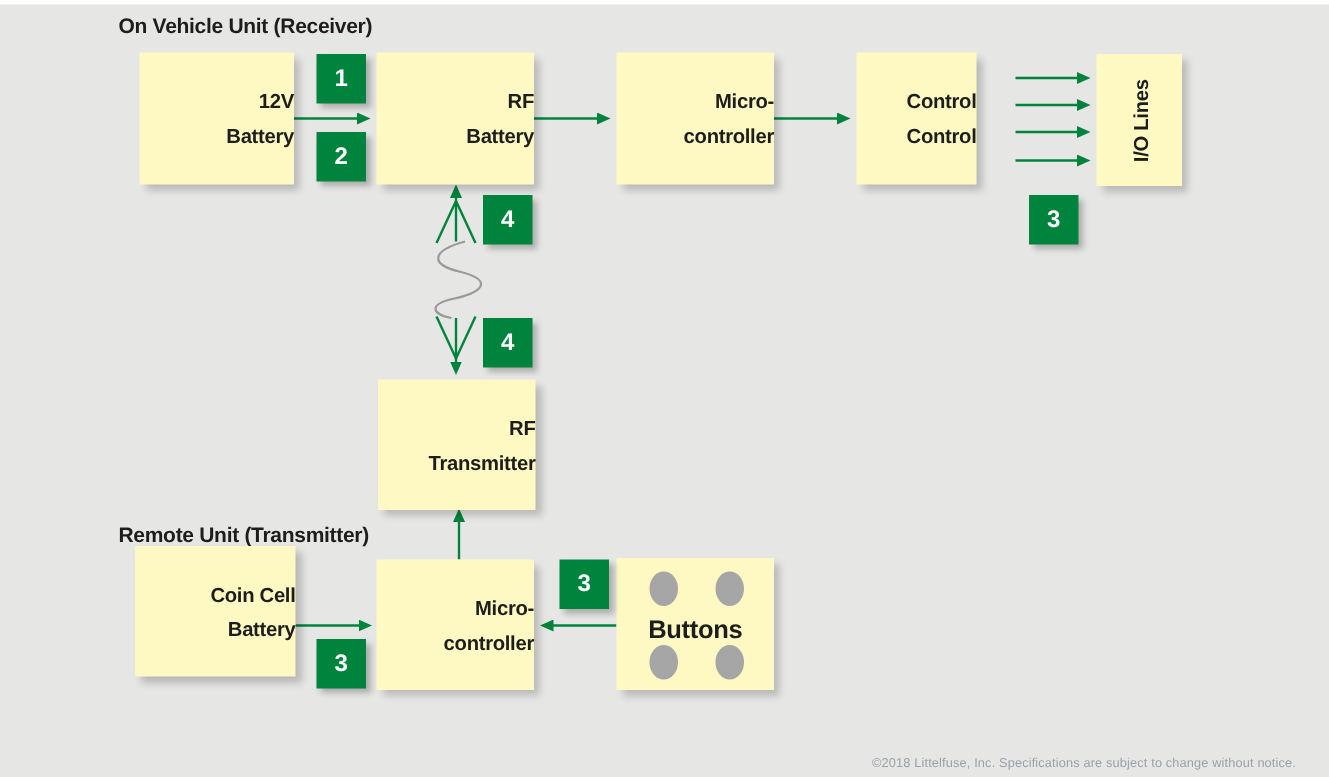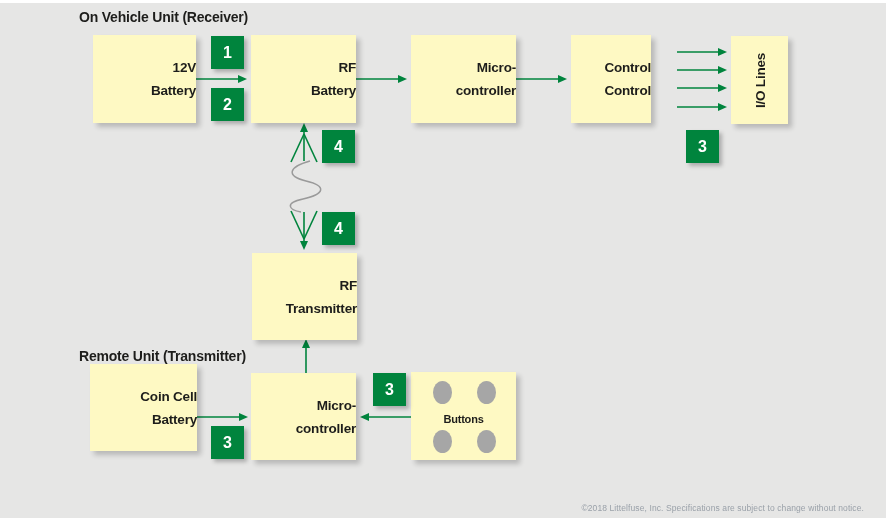--- a/index.html
+++ b/index.html
@@ -29,21 +29,21 @@
     box-shadow:3px 3px 4px rgba(0,0,0,0.25);
     display:flex;align-items:center;justify-content:center;
     color:#ffffff;font-size:16px;font-weight:700;
   }
   .connectors{position:absolute;left:0;top:0;width:886px;height:518px;pointer-events:none;}
   .dot{
     position:absolute;width:19px;height:23px;border-radius:50%;background:#a6a6a6;
   }
   .buttons-label{
     position:absolute;left:0;right:0;top:36px;text-align:center;
-    font-size:11px;font-weight:700;letter-spacing:-0.2px;
+    font-size:17px;font-weight:700;letter-spacing:-0.2px;
   }
   .footer{
     position:absolute;right:22px;bottom:5px;font-size:8.5px;color:#9aa1a9;letter-spacing:0.1px;
   }
 </style>
 </head>
 <body>
 
 <div class="canvas">
   <div class="top-strip"></div>

